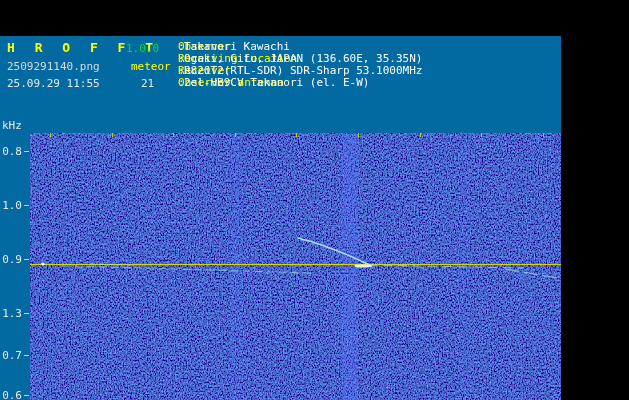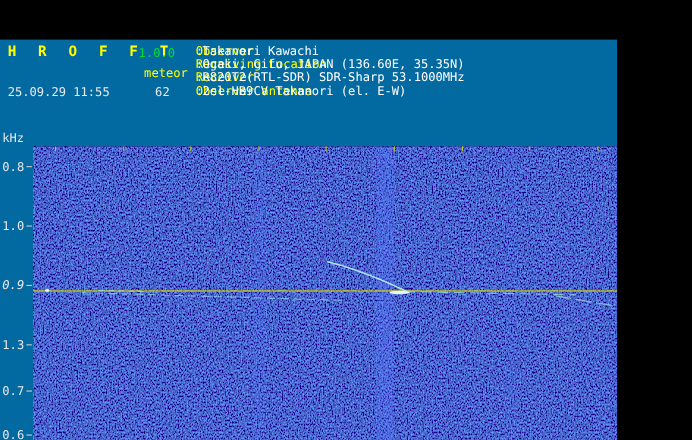--- a/index.html
+++ b/index.html
@@ -57,23 +57,24 @@
       </filter>
       <filter id="tealnoise" x="0%" y="0%" width="100%" height="100%">
         <feTurbulence type="fractalNoise" baseFrequency="0.7 0.9" numOctaves="2" seed="21" stitchTiles="stitch"></feTurbulence>
         <feColorMatrix type="matrix" values="0.5 0 0 0 -0.2  1.3 0 0 0 -0.1  1.2 0 0 0 -0.05  0 0 0 0 1"></feColorMatrix>
       </filter>
     </defs>
   </svg>
 
   <span class="title">H R O F F T</span>
   <span class="version">1.0.0</span>
+  <span class="fname">2509291140.png</span>
   <span class="mode">meteor</span>
   <span class="dt">25.09.29 11:55</span>
-  <span class="count">62</span>
+  <span class="count">21</span>
 
   <div class="irow" style="top:5px">
     <span class="ilabel">Observer</span>
       <span class="icolon">:</span>
       <span class="ival">Takanori Kawachi</span>
   </div>
   <div class="irow" style="top:17px">
     <span class="ilabel">Receiving Location</span>
       <span class="icolon">:</span>
       <span class="ival">Ogaki, Gifu, JAPAN (136.60E, 35.35N)</span>
@@ -88,21 +89,21 @@
       <span class="icolon">:</span>
       <span class="ival">2el-HB9CV Takanori (el. E-W)</span>
   </div>
 
   <div id="freq-axis">
     <span class="funit">kHz</span>
   <span class="flabel" style="top: 109px;">0.8</span>
       <div class="ftick" style="top: 115px;"></div>
       <span class="flabel" style="top: 163px;">1.0</span>
       <div class="ftick" style="top: 169px;"></div>
-      <span class="flabel" style="top: 217px; font-style: italic;">0.9</span>
+      <span class="flabel" style="top: 217px;">0.9</span>
       <div class="ftick" style="top: 223px;"></div>
       <span class="flabel" style="top: 271px;">1.3</span>
       <div class="ftick" style="top: 277px;"></div>
       <span class="flabel" style="top: 313px;">0.7</span>
       <div class="ftick" style="top: 319px;"></div>
       <span class="flabel" style="top: 353px;">0.6</span>
       <div class="ftick" style="top: 359px;"></div>
     </div>
 
   <div id="spec">

